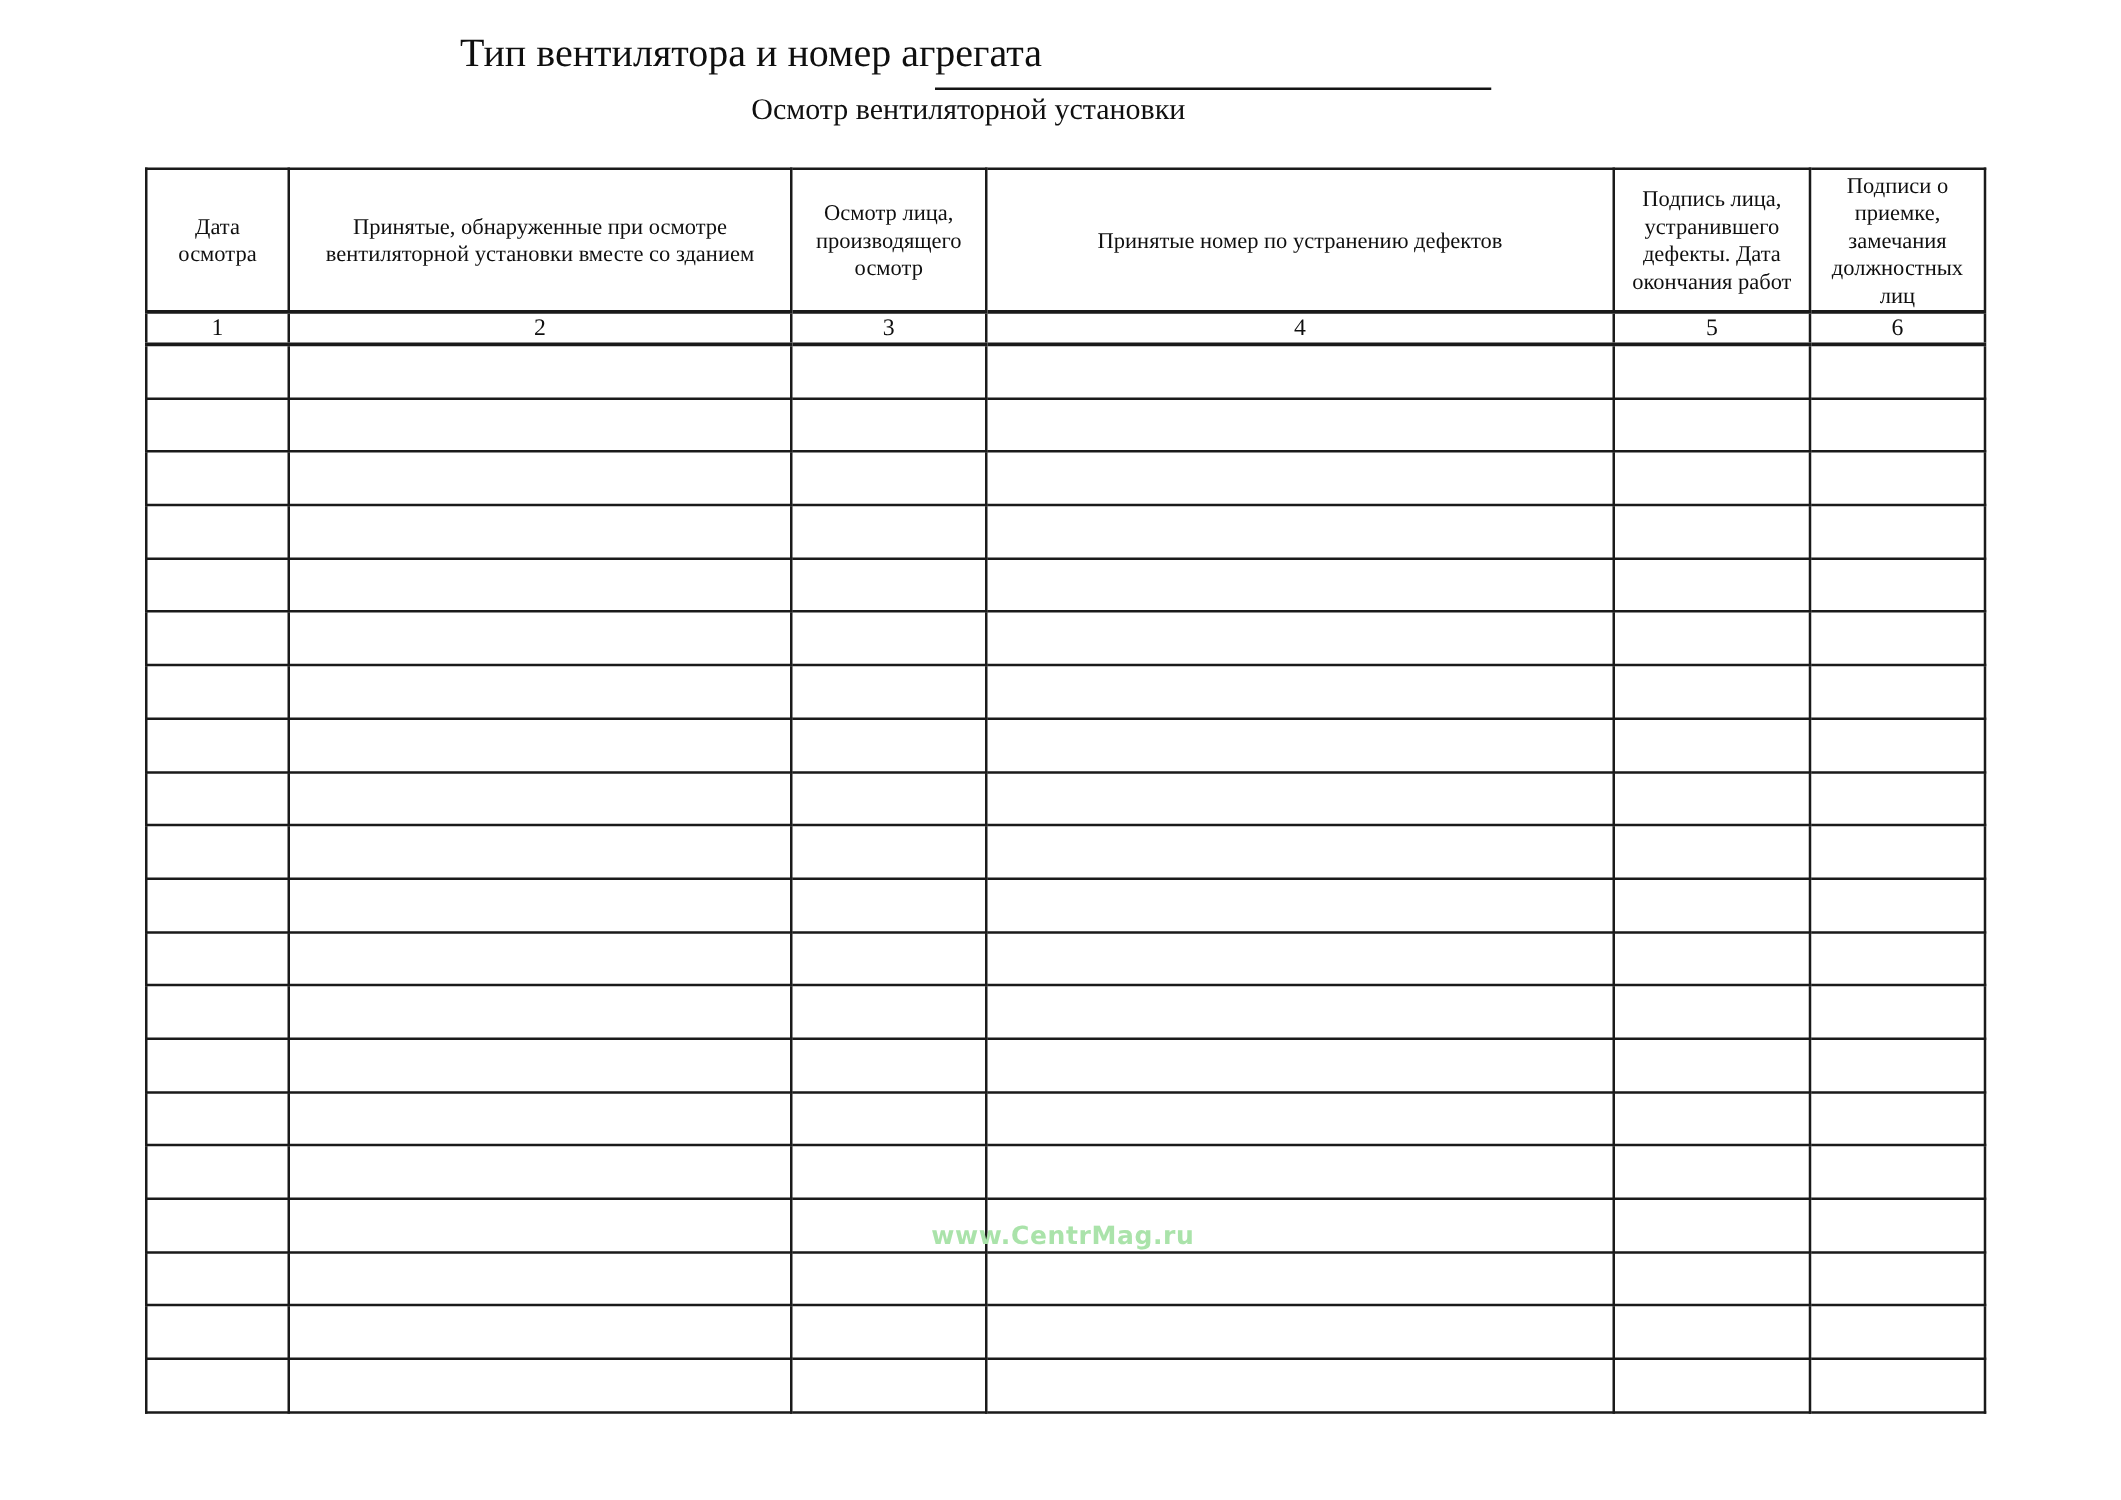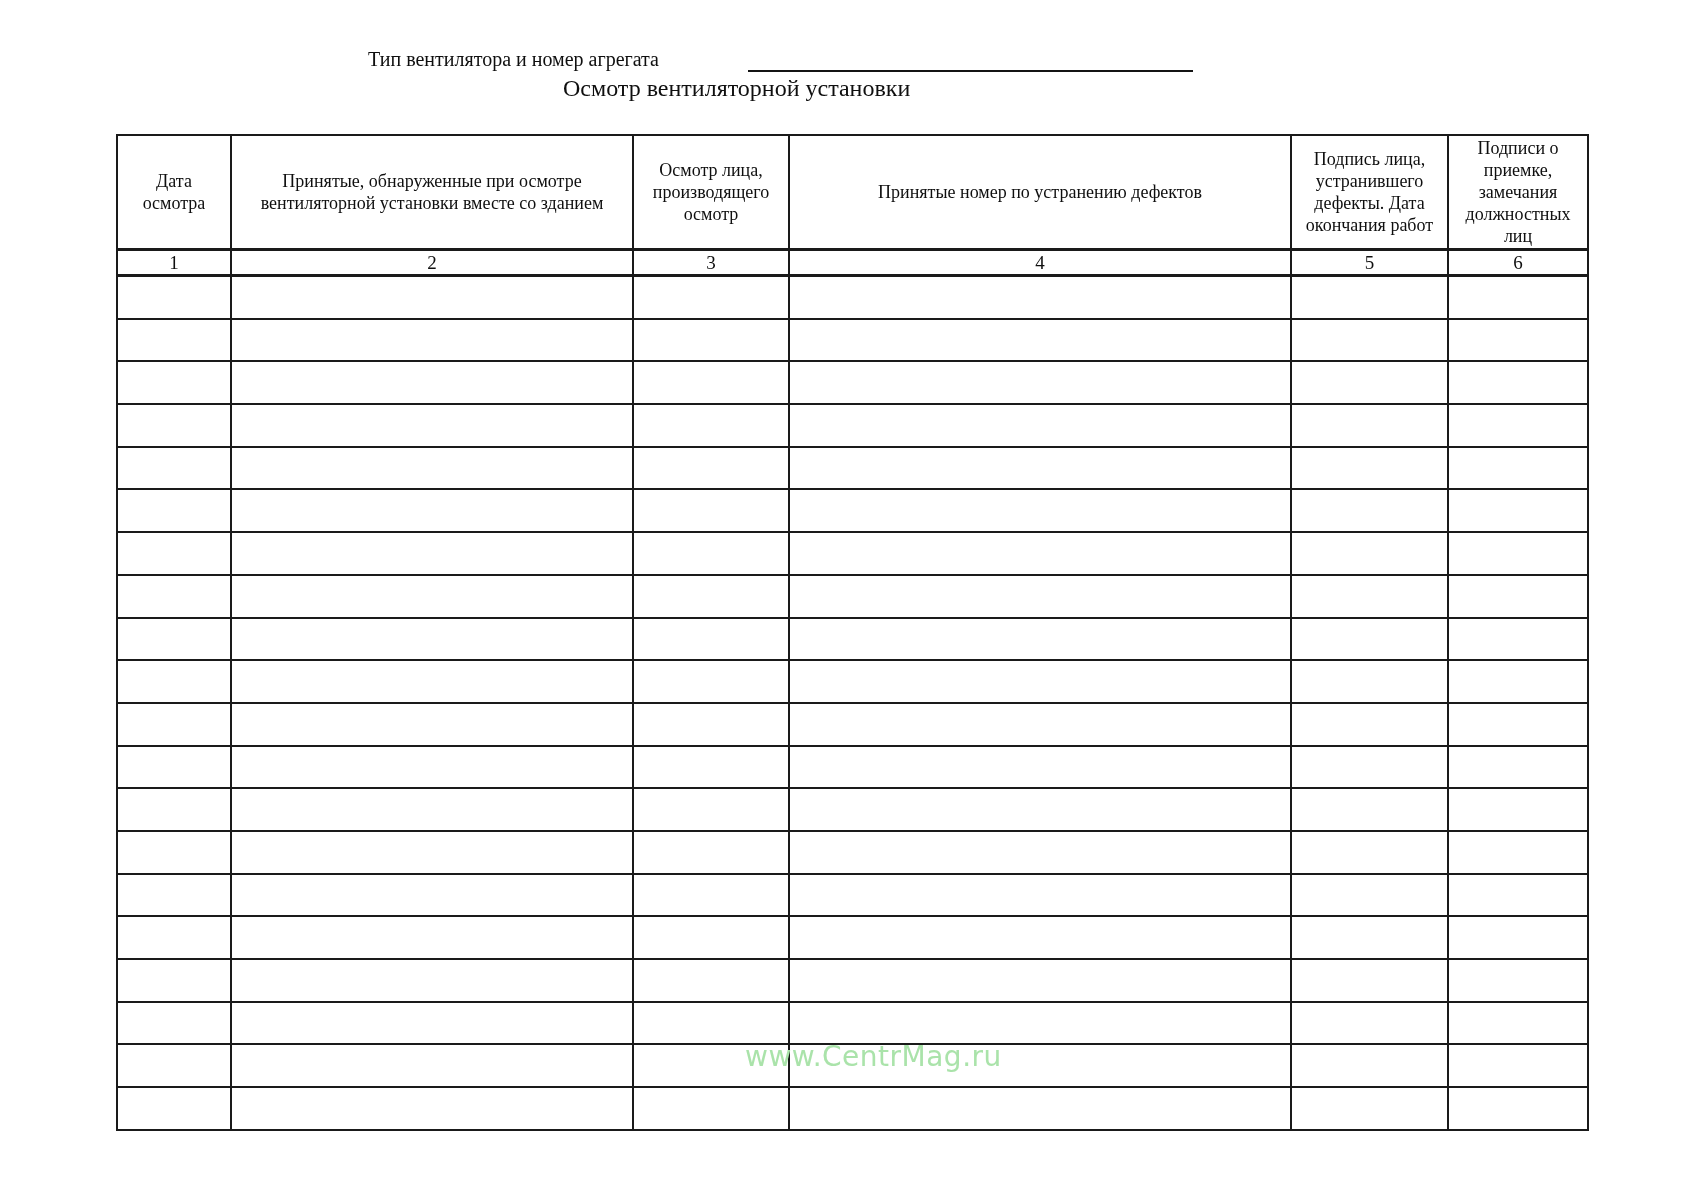--- a/index.html
+++ b/index.html
@@ -13,36 +13,36 @@
     height: 1200px;
     font-family: "Liberation Serif", serif;
     color: #0f0f0f;
     overflow: hidden;
   }
 
   
   .title-line1 {
     position: absolute;
     left: 368px;
-    top: 45px;
-    font-size: 20px;
+    top: 28px;
+    font-size: 32px;
     line-height: 28px;
     white-space: nowrap;
   }
   .fill-in-line {
     position: absolute;
     left: 748px;
     top: 70px;
     width: 445px;
     height: 0;
     border-top: 2px solid #141414;
   }
   .title-line2 {
     position: absolute;
-    left: 563px;
+    left: 601px;
     top: 74px;
     font-size: 24px;
     line-height: 28px;
     white-space: nowrap;
   }
 
   
   table.journal {
     position: absolute;
     left: 116px;
@@ -77,24 +77,24 @@
     border-bottom: 3px solid #1a1a1a;
   }
   table.journal tr.empty td {
     height: 40.7px;
   }
 
   
   .watermark {
     position: absolute;
     left: 745px;
-    top: 1040px;
+    top: 976px;
     font-family: "DejaVu Sans", sans-serif;
-    font-size: 28px;
-    font-weight: normal;
+    font-size: 20px;
+    font-weight: bold;
     letter-spacing: 0.5px;
     white-space: nowrap;
     z-index: 5;
     pointer-events: none;
   }
 </style>
 </head>
 <body>
 
 <div class="title-line1">Тип вентилятора и номер агрегата</div>

